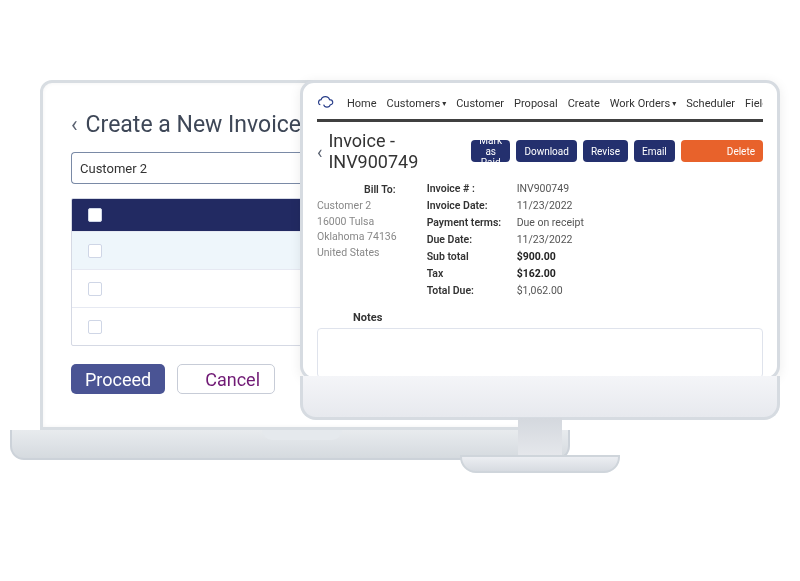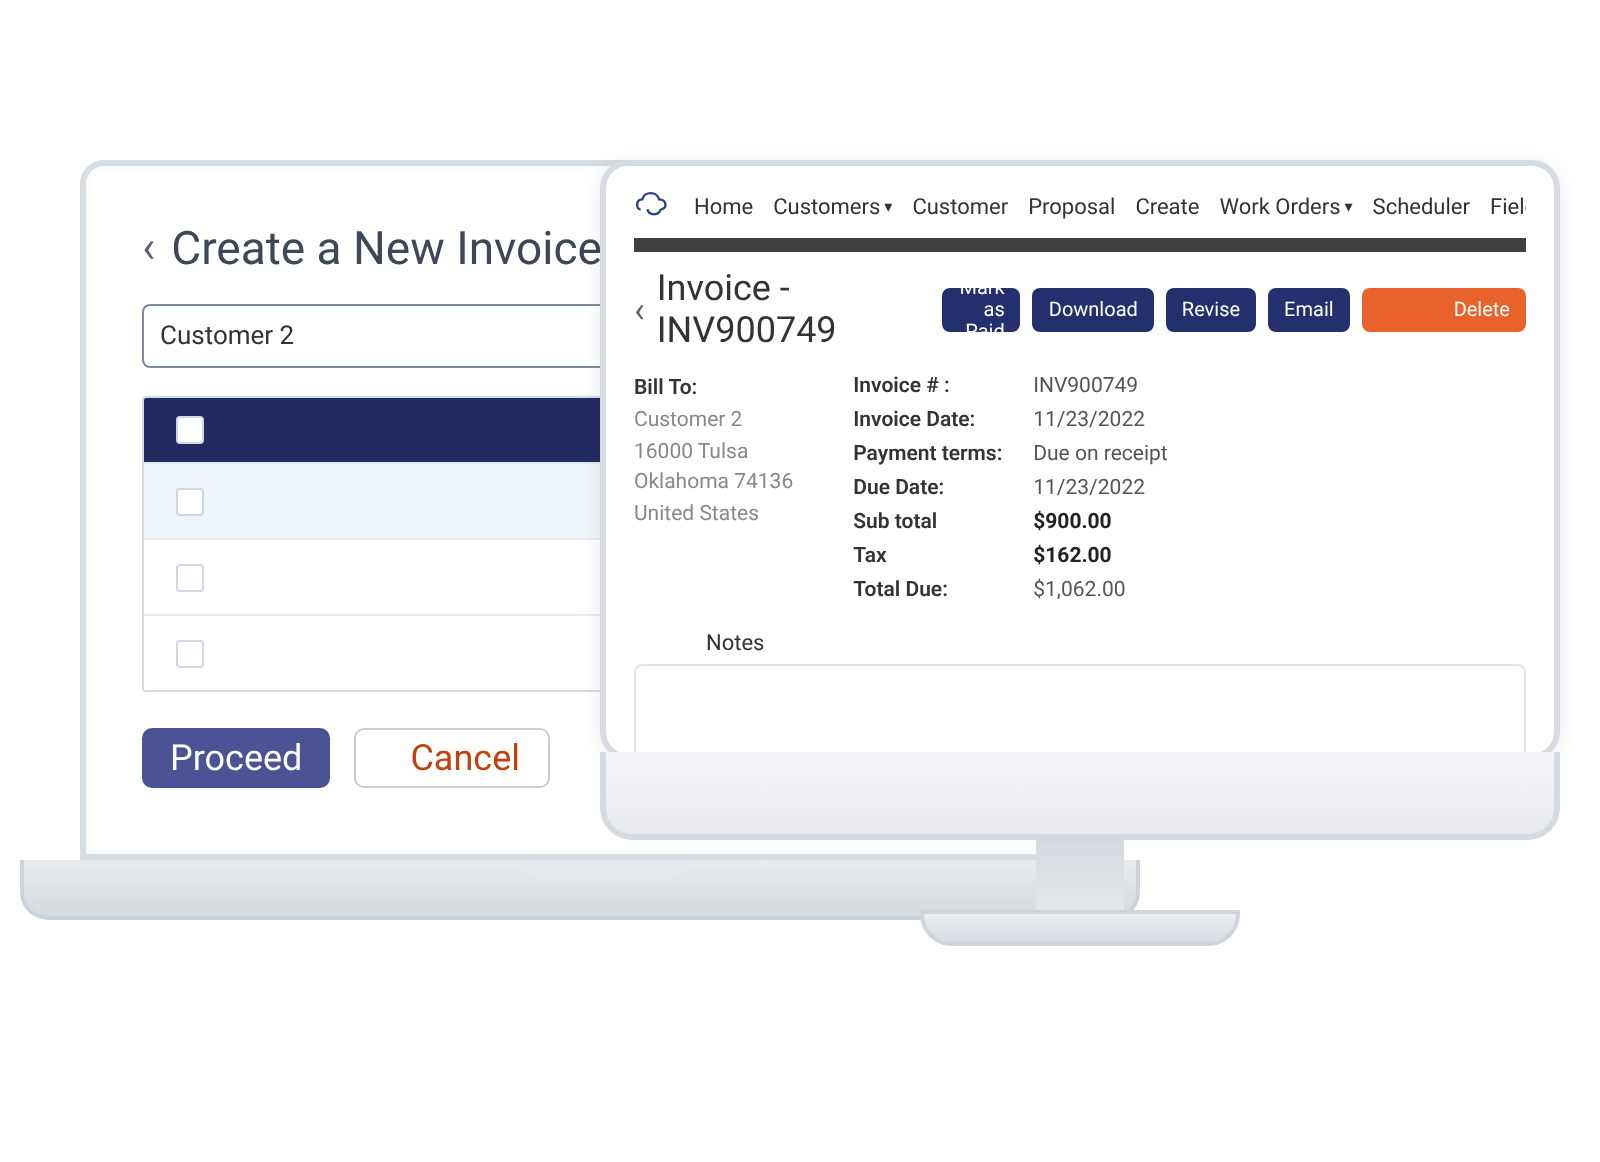--- a/index.html
+++ b/index.html
@@ -40,58 +40,58 @@
   .cell-chk{height:100%;display:flex;align-items:center;justify-content:center;}
   .asset-cell{display:flex;justify-content:flex-end;align-items:center;gap:6px;padding-right:10px;}
   .asset-link{color:#283c7c;}
   .ext-icon{font-size:12px;color:#283c7c;}
   .date-cell{padding-left:2px;color:#333;white-space:nowrap;overflow:hidden;}
 
   
   .actions{margin-top:18px;display:flex;gap:12px;}
   .btn{height:30px;padding:0 14px;border-radius:5px;font-size:18px;border:none;display:flex;align-items:center;}
   .btn-primary{background:#4a5494;color:#fff;}
-  .btn-secondary{background:#fff;border:1px solid #c7ccd7;color:#c2410c;padding-left:27px;}
+  .btn-secondary{background:#fff;border:1px solid #c7ccd7;color:#701a75;padding-left:27px;}
 
   
   .monitor{position:absolute;left:300px;top:80px;width:480px;height:300px;border:3px solid #d6dbe1;border-radius:14px;background:#fff;box-shadow:0 2px 12px rgba(0,0,0,.08);overflow:hidden;}
   .monitor-chin{position:absolute;left:300px;top:376px;width:480px;height:44px;background:linear-gradient(#f4f5f8,#e7e9ee);border:3px solid #d6dbe1;border-top:none;border-radius:0 0 16px 16px;}
   .monitor-stand{position:absolute;left:518px;top:418px;width:44px;height:40px;background:linear-gradient(#d4d8de,#e6e8ec);}
   .monitor-foot{position:absolute;left:460px;top:455px;width:160px;height:18px;background:linear-gradient(#eceef2,#d7dbe1);border-radius:0 0 16px 16px;border:2px solid #cfd5db;}
 
   .mon-inner{padding:10px 14px 10px 14px;}
 
   
-  .navbar{display:flex;align-items:center;gap:10px;font-size:11px;color:#333;white-space:nowrap;overflow:hidden;margin-bottom:8px;border-bottom:7px solid #404040;padding-bottom:6px;}
+  .navbar{display:flex;align-items:center;gap:10px;font-size:11px;color:#333;white-space:nowrap;overflow:hidden;margin-bottom:8px;border-bottom:3px solid #404040;padding-bottom:6px;}
   .logo{width:20px;height:20px;flex:0 0 20px;}
   .logo svg{width:100%;height:100%;}
   .nav-item{display:flex;align-items:center;gap:2px;}
   .mini-caret{font-size:8px;}
 
   
   .inv-head{display:flex;align-items:center;justify-content:space-between;margin-bottom:10px;}
   .inv-title-wrap{display:flex;align-items:center;gap:6px;}
   .inv-title{font-size:18px;font-weight:400;color:#333;}
   .inv-btns{display:flex;gap:6px;}
-  .pill{height:22px;padding:0 8px;border-radius:4px;font-size:10px;color:#fff;display:flex;align-items:center;border:none;text-align:right;}
+  .pill{height:22px;padding:0 8px;border-radius:4px;font-size:10px;color:#fff;display:flex;align-items:center;border:none;}
   .pill-navy{background:#24306e;}
   .pill-red{background:#e8622b;padding-left:46px;}
 
   
   .inv-body{display:flex;gap:30px;font-size:10.5px;color:#444;}
   .bill-to{line-height:1.5;}
-  .bill-to .lbl{font-weight:600;color:#333;}
+  .bill-to .lbl{font-weight:600;color:#333;margin-left:47px;}
   .bill-to .muted{color:#888;}
   .inv-meta{display:grid;grid-template-columns:90px 90px;row-gap:4px;font-size:10.5px;align-content:start;}
   .inv-meta .k{font-weight:600;color:#333;}
   .inv-meta .v{color:#555;}
   .inv-meta .bold{font-weight:700;color:#222;}
 
   
-  .notes-lbl{font-size:11px;font-weight:400;color:#333;margin-top:14px;padding-left:36px;}
+  .notes-lbl{font-size:11px;font-weight:700;color:#333;margin-top:14px;padding-left:36px;}
   .notes-box{margin-top:4px;height:50px;border:1px solid #dfe3ec;border-radius:4px;}
 </style>
 </head>
 <body>
 
 <div class="laptop-screen">
   <div class="back-row">
     <span class="back-chevron">‹</span>
     <h1 class="page-title">Create a New Invoice</h1>
   </div>

